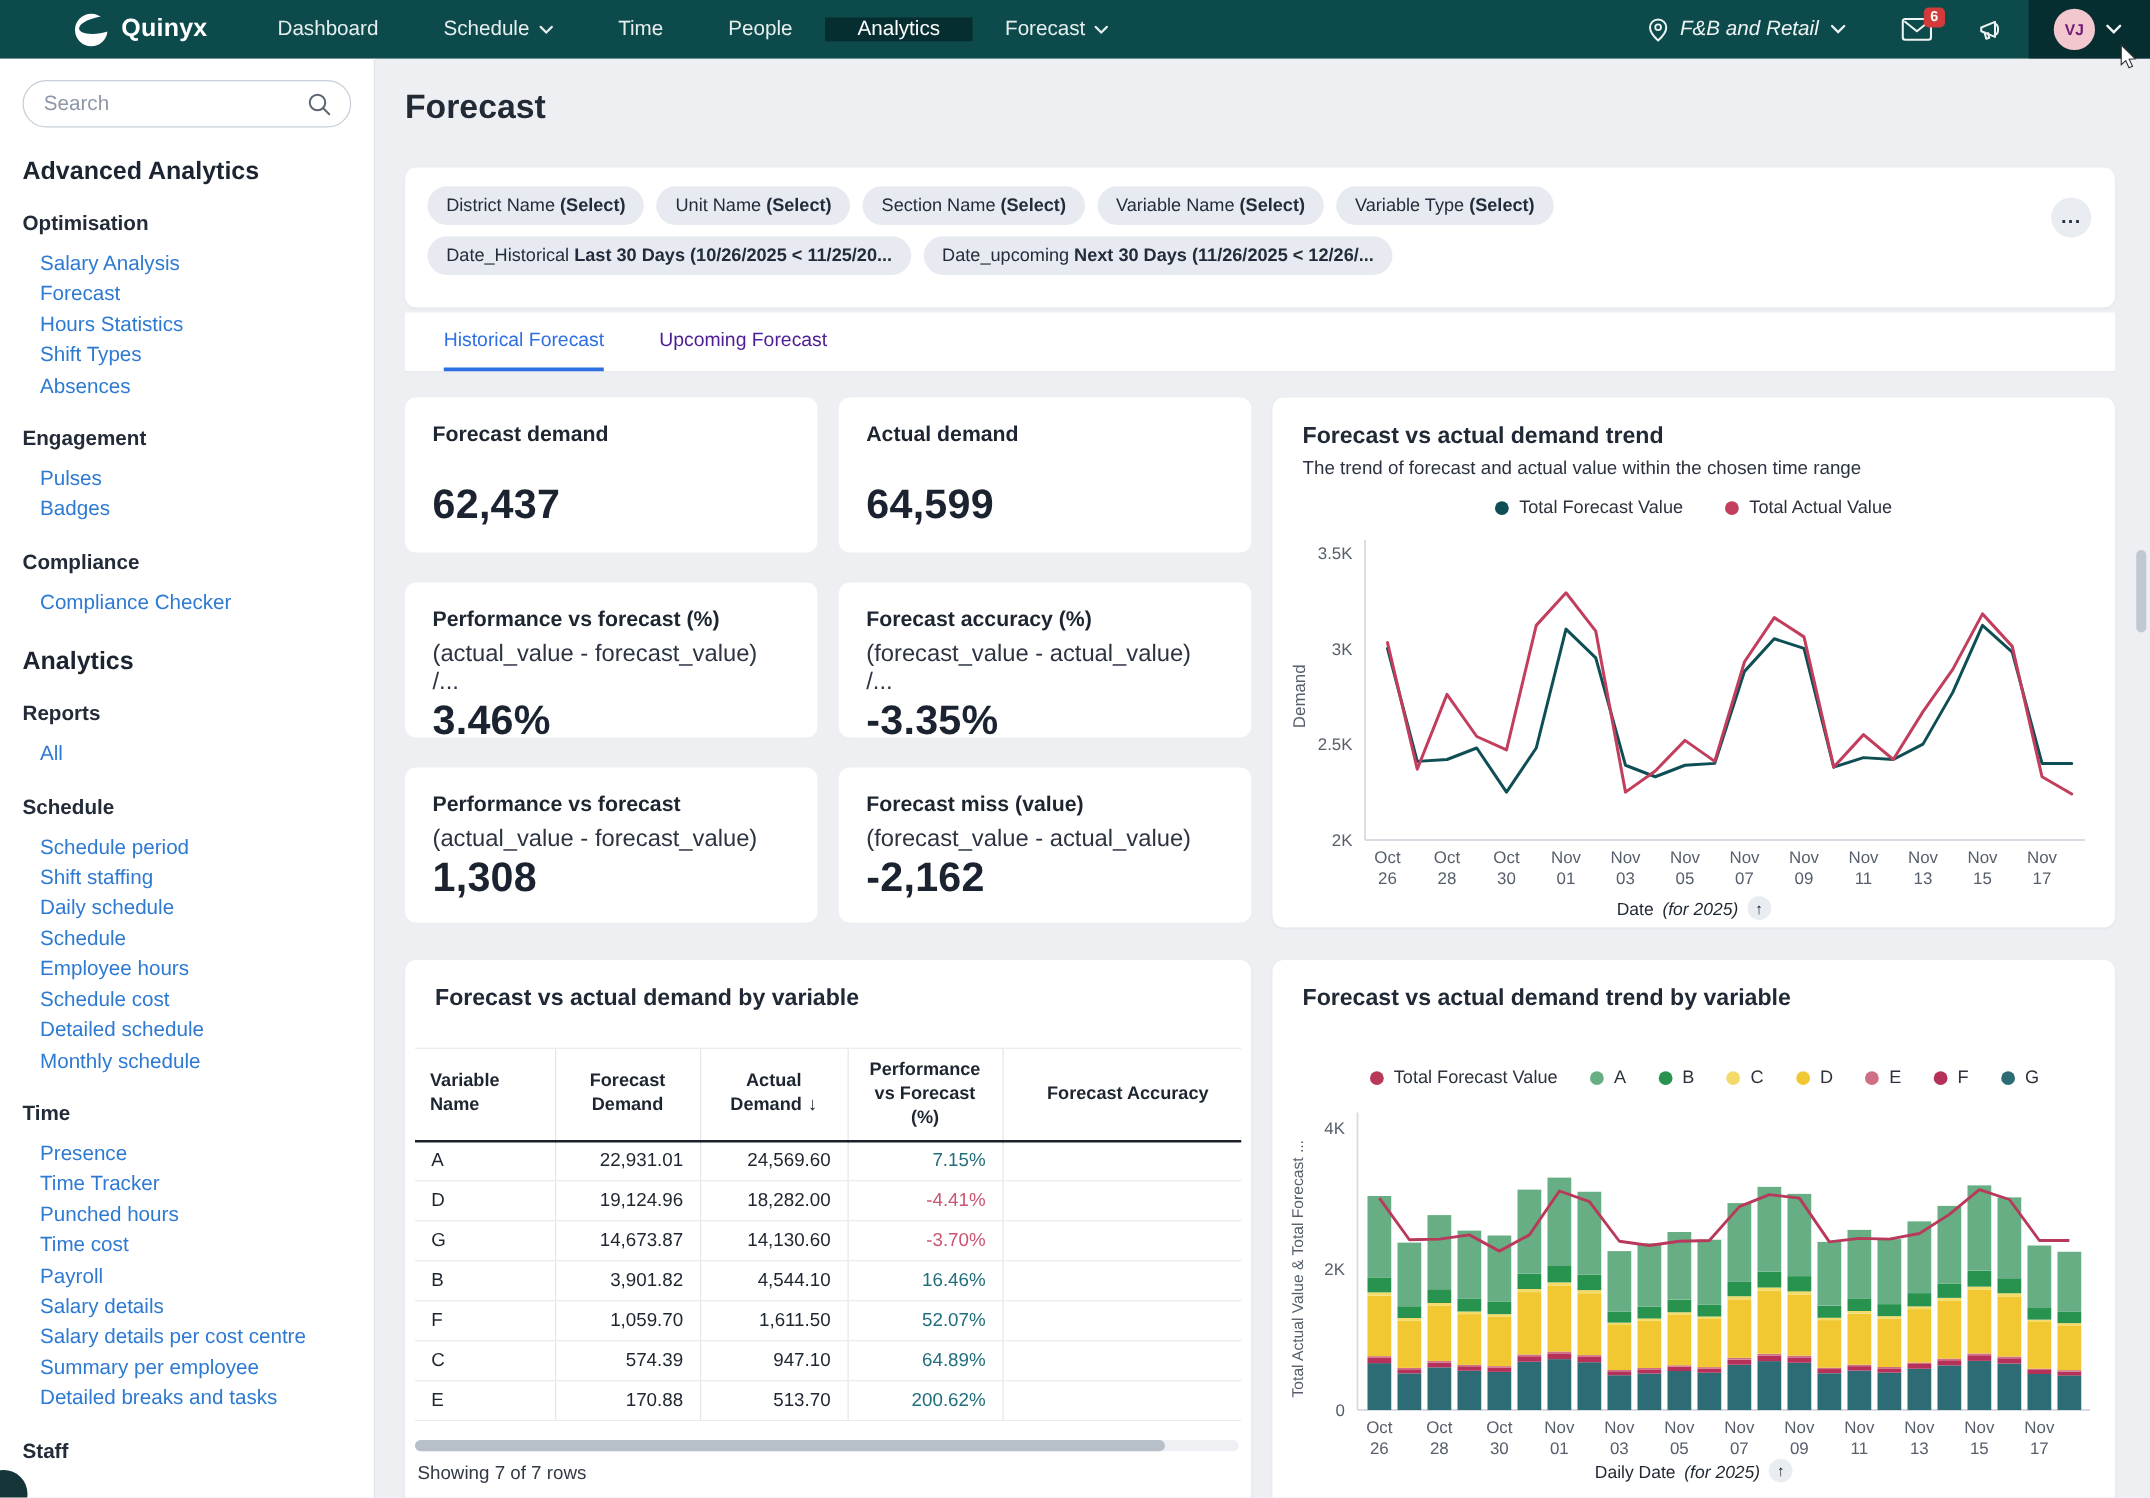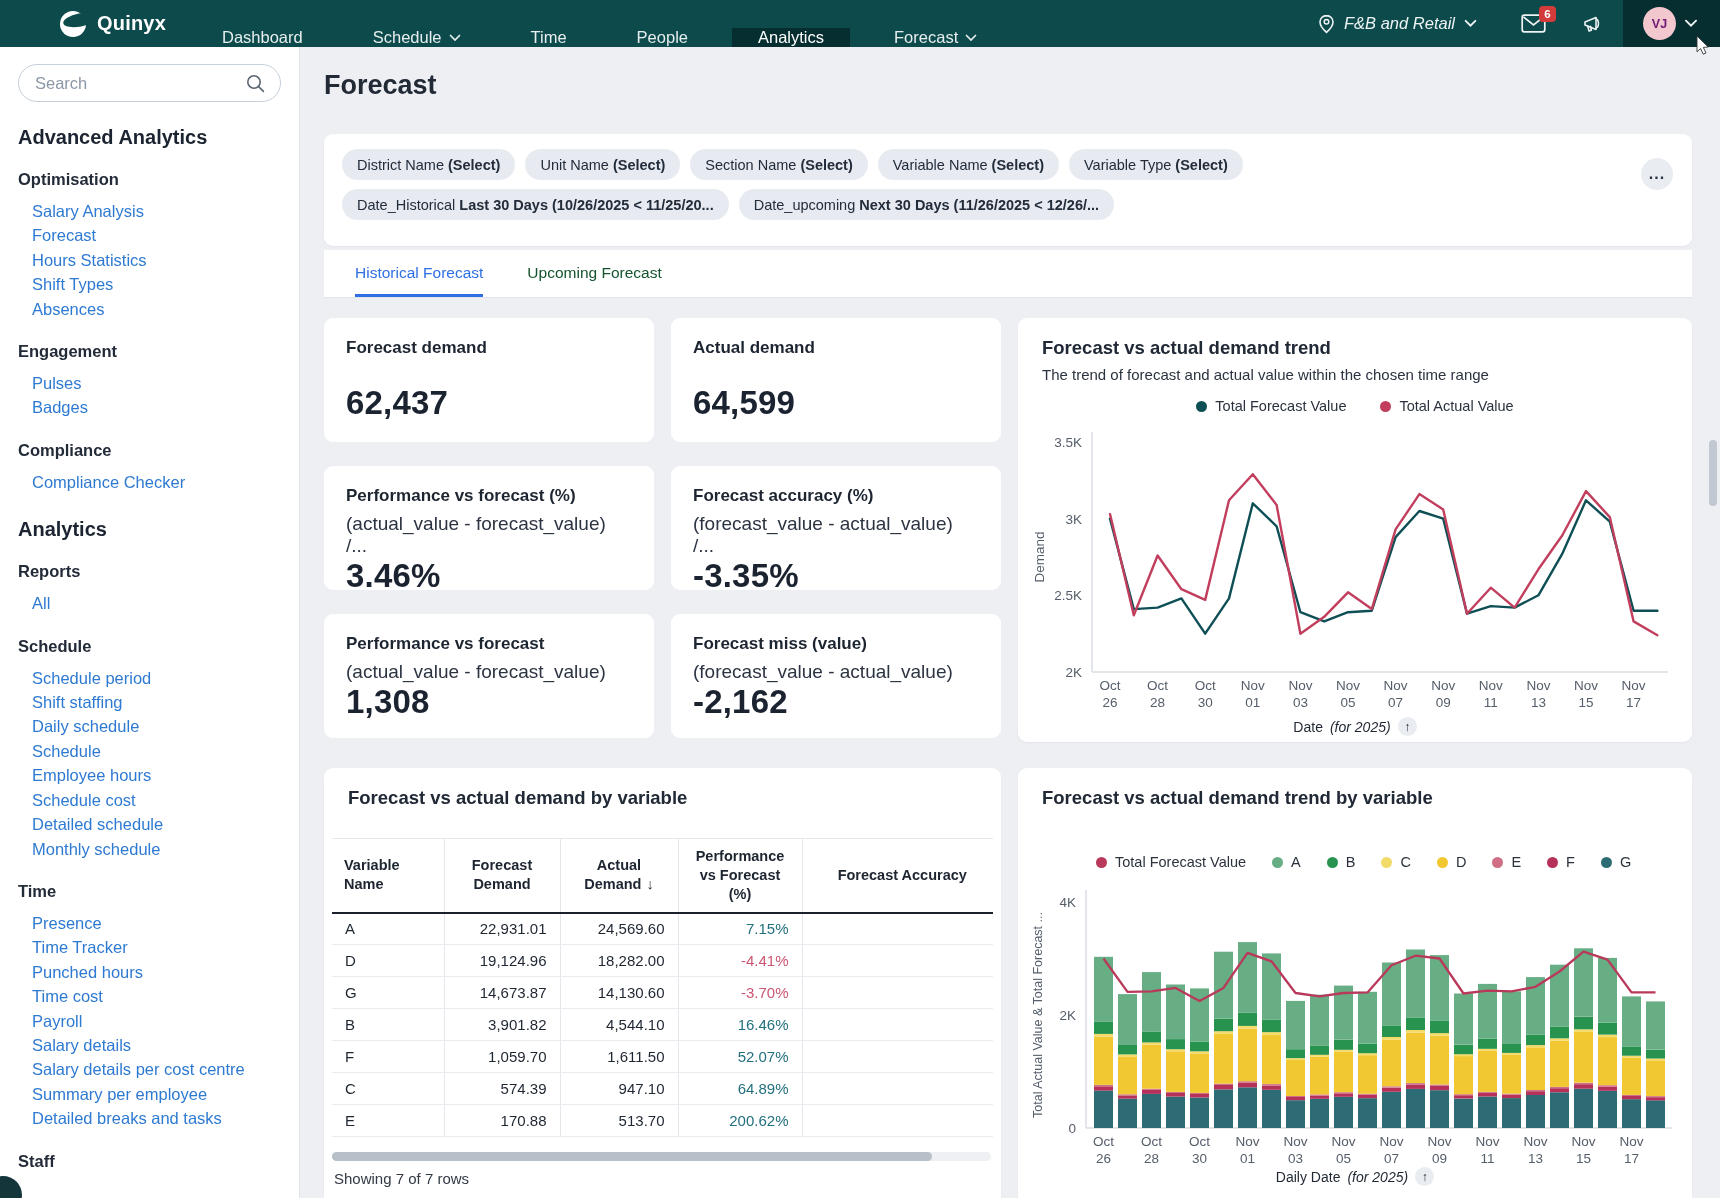--- a/index.html
+++ b/index.html
@@ -30,21 +30,21 @@
   
   .main { position:absolute; left:300px; top:47px; right:0; bottom:0; background:#edeff3; overflow:hidden; }
   .page-title { position:absolute; left:24px; top:23px; font-size:27px; font-weight:800; color:#222a36; }
   .card { background:#fff; border-radius:9px; box-shadow:0 1px 2px rgba(20,30,50,.05); position:absolute; }
   .filter-card { left:24px; top:87px; width:1368px; height:112px; padding:15px 70px 12px 18px; }
   .chips { display:flex; flex-wrap:wrap; gap:9px 10px; }
   .chip { background:#e7ebf1; border-radius:16px; height:31px; display:flex; align-items:center; padding:0 15px; font-size:14.5px; color:#232c3a; white-space:nowrap; cursor:pointer; }
   .chip b { font-weight:700; margin-left:4px; }
   .more-btn { position:absolute; right:19px; top:24px; width:32px; height:32px; border-radius:50%; background:#e9edf2; border:0; color:#2b3342; font-size:16px; font-weight:800; letter-spacing:1px; line-height:10px; cursor:pointer; }
   .tabbar { position:absolute; left:24px; top:203px; width:1368px; height:48px; background:#fff; border-bottom:1px solid #e1e4e8; display:flex; align-items:stretch; padding-left:31px; gap:44px; }
-  .tab { display:flex; align-items:center; font-size:15.5px; color:#14532d; cursor:pointer; border-bottom:3px solid transparent; padding-top:2px; }
+  .tab { display:flex; align-items:center; font-size:15.5px; color:#4c1d95; cursor:pointer; border-bottom:3px solid transparent; padding-top:2px; }
   .tab.active { color:#2f6fe4; border-bottom-color:#2f6fe4; font-weight:500; }
   
   .kpi-grid { position:absolute; left:24px; top:271px; width:677px; display:grid; grid-template-columns:330px 330px; grid-auto-rows:124px; gap:24px 17px; }
   .kpi { background:#fff; border-radius:9px; padding:20px 22px; display:flex; flex-direction:column; }
   .kpi-title { font-size:17px; font-weight:600; color:#1d2531; }
   .kpi-sub { font-size:19px; color:#2c3442; margin-top:7px; }
   .kpi-value { font-size:33px; font-weight:800; color:#1b2330; margin-top:auto; letter-spacing:.2px; }
   .kpi.no-sub .kpi-value { margin-top:auto; }
   
   .trend-card { left:718px; top:271px; width:674px; height:424px; }
@@ -83,21 +83,21 @@
 <body>
 
 <div class="navbar">
   <div class="brand">
     <svg width="30" height="30" viewBox="0 0 30 30">
       <circle cx="15" cy="15" r="13" fill="#ffffff"></circle>
       <ellipse cx="22" cy="11" rx="17" ry="6.5" fill="#0d4a4c" transform="rotate(-11 22 11)"></ellipse>
     </svg>
     <span class="brand-name">Quinyx</span>
   </div>
-  <div id="nav-items" style="display:flex;align-items:flex-end;gap:18px;">
+  <div id="nav-items" style="display:flex;align-items:center;">
       <div class="nav-item">
         <span>Dashboard</span>
       </div>
       <div class="nav-item">
         <span>Schedule</span>
         <svg width="12" height="8" viewBox="0 0 12 8">
           <polyline points="1.5,1.5 6,6 10.5,1.5" fill="none" stroke="#e7eeee" stroke-width="1.7" stroke-linecap="round"></polyline>
         </svg>
       </div>
       <div class="nav-item">

